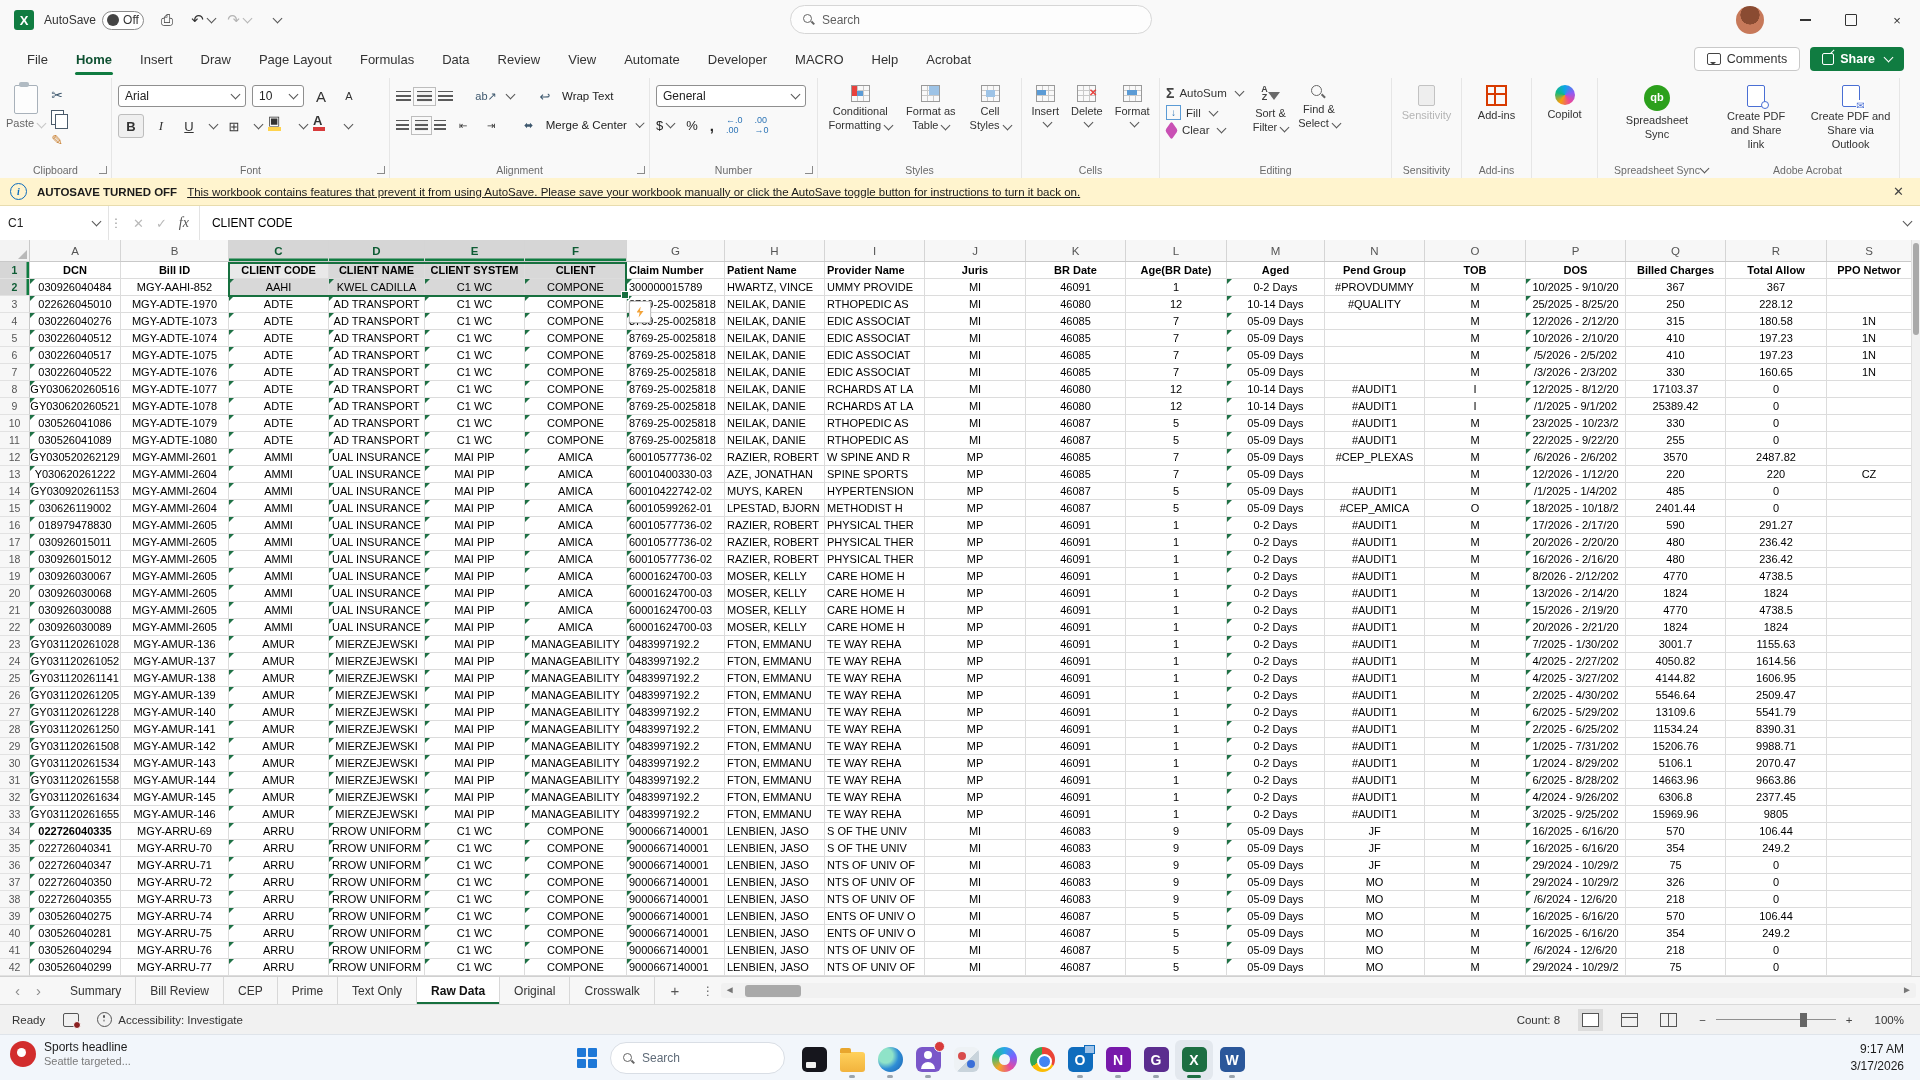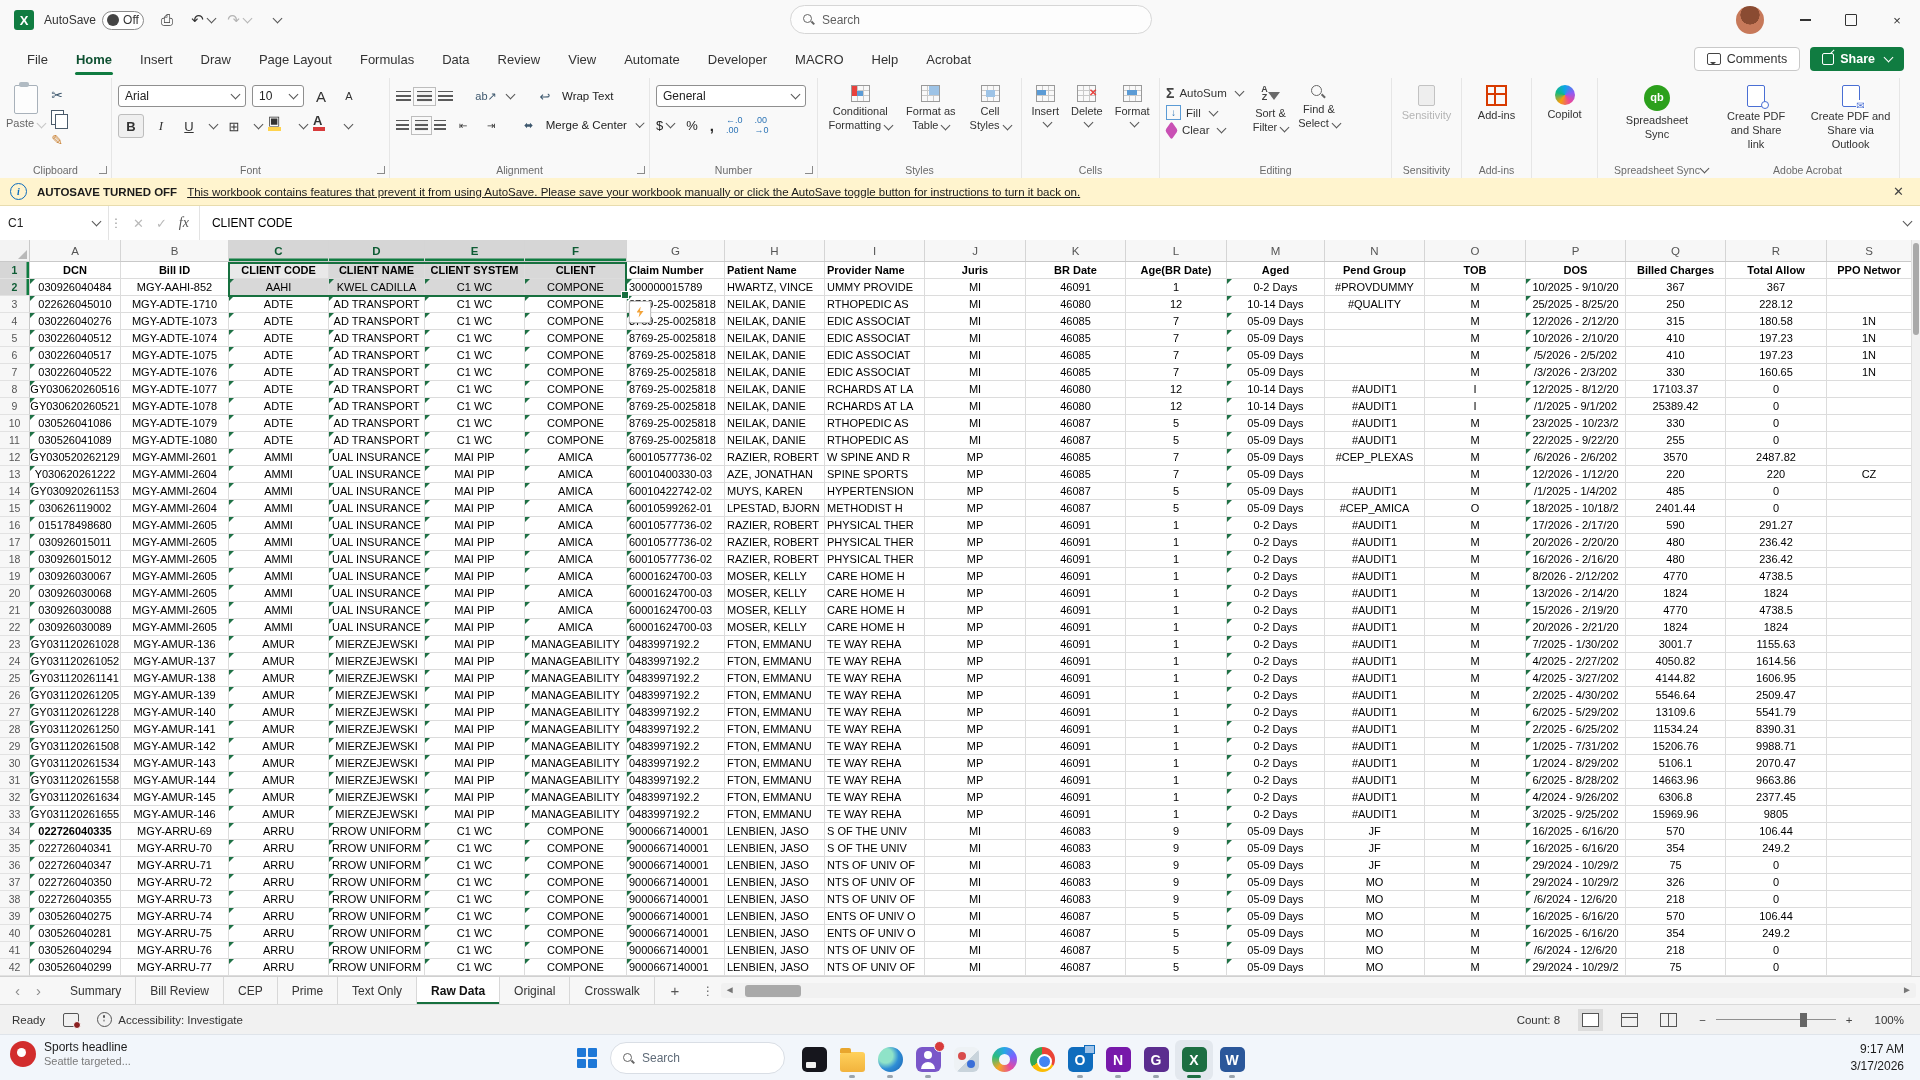--- a/index.html
+++ b/index.html
@@ -598,21 +598,21 @@
         <div class="cell a-c" style="width: 100px;">#PROVDUMMY</div>
         <div class="cell a-c" style="width: 101px;">M</div>
         <div class="cell a-c flag" style="width: 100px;">10/2025 - 9/10/20</div>
         <div class="cell a-c" style="width: 100px;">367</div>
         <div class="cell a-c" style="width: 101px;">367</div>
         <div class="cell a-c" style="width: 85px;"></div>
       </div>
       <div class="grow">
         <div class="rn">3</div>
         <div class="cell a-c flag" style="width: 91px;">022626045010</div>
-        <div class="cell a-c" style="width: 108px;">MGY-ADTE-1710</div>
+        <div class="cell a-c" style="width: 108px;">MGY-ADTE-1970</div>
         <div class="cell a-c flag" style="width: 100px;">ADTE</div>
         <div class="cell a-c flag" style="width: 96px;">AD TRANSPORT</div>
         <div class="cell a-c flag" style="width: 100px;">C1 WC</div>
         <div class="cell a-c flag" style="width: 102px;">COMPONE</div>
         <div class="cell a-l flag" style="width: 98px;">8769-25-0025818</div>
         <div class="cell a-l" style="width: 100px;">NEILAK, DANIE</div>
         <div class="cell a-l" style="width: 100px;">RTHOPEDIC AS</div>
         <div class="cell a-c" style="width: 101px;">MI</div>
         <div class="cell a-c" style="width: 100px;">46080</div>
         <div class="cell a-c" style="width: 101px;">12</div>
@@ -883,21 +883,21 @@
         <div class="cell a-c flag" style="width: 98px;">05-09 Days</div>
         <div class="cell a-c" style="width: 100px;">#CEP_AMICA</div>
         <div class="cell a-c" style="width: 101px;">O</div>
         <div class="cell a-c flag" style="width: 100px;">18/2025 - 10/18/2</div>
         <div class="cell a-c" style="width: 100px;">2401.44</div>
         <div class="cell a-c" style="width: 101px;">0</div>
         <div class="cell a-c" style="width: 85px;"></div>
       </div>
       <div class="grow">
         <div class="rn">16</div>
-        <div class="cell a-c flag" style="width: 91px;">015178498680</div>
+        <div class="cell a-c flag" style="width: 91px;">018979478830</div>
         <div class="cell a-c" style="width: 108px;">MGY-AMMI-2605</div>
         <div class="cell a-c flag" style="width: 100px;">AMMI</div>
         <div class="cell a-c flag" style="width: 96px;">UAL INSURANCE</div>
         <div class="cell a-c flag" style="width: 100px;">MAI PIP</div>
         <div class="cell a-c flag" style="width: 102px;">AMICA</div>
         <div class="cell a-l flag" style="width: 98px;">60010577736-02</div>
         <div class="cell a-l" style="width: 100px;">RAZIER, ROBERT</div>
         <div class="cell a-l" style="width: 100px;">PHYSICAL THER</div>
         <div class="cell a-c" style="width: 101px;">MP</div>
         <div class="cell a-c" style="width: 100px;">46091</div>

